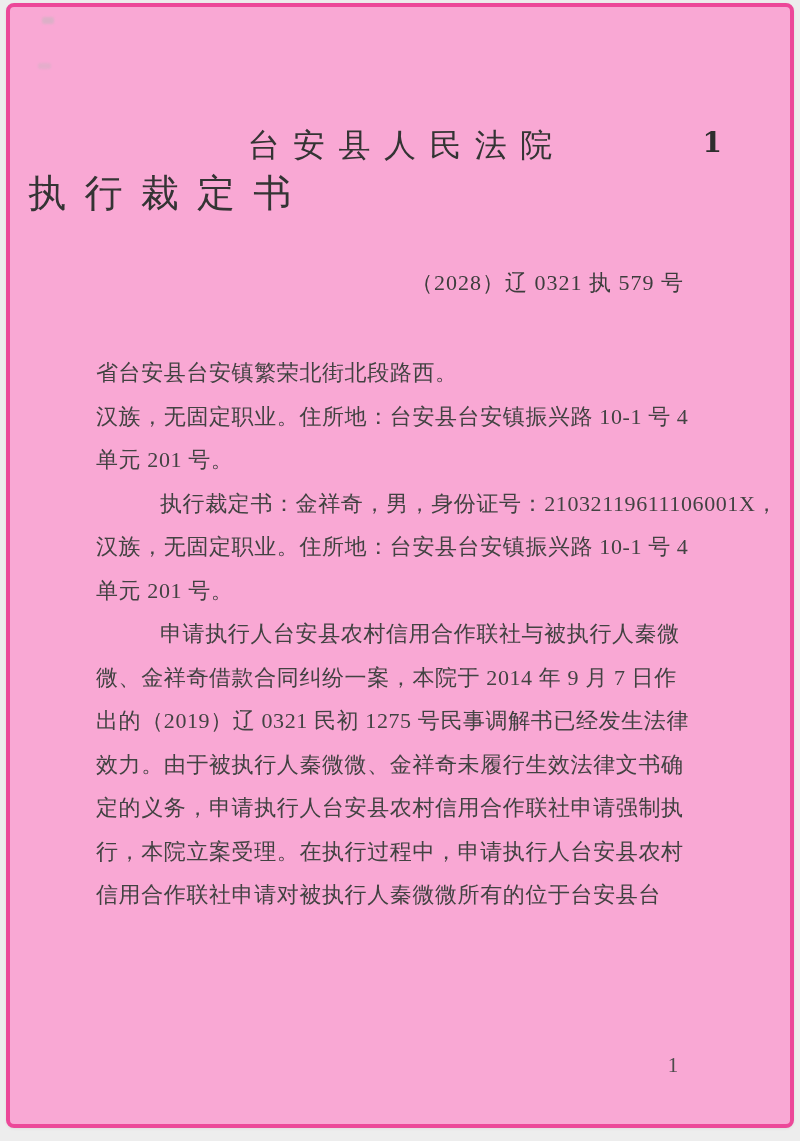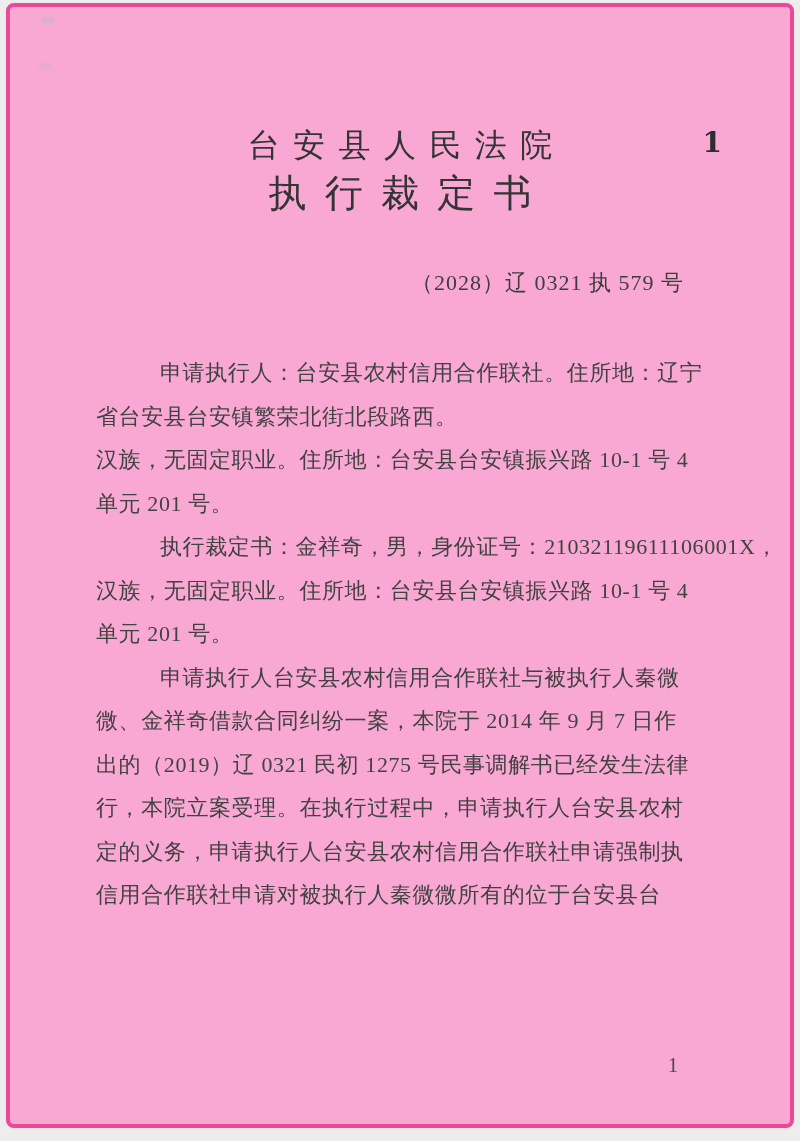--- a/index.html
+++ b/index.html
@@ -57,21 +57,20 @@
     font-size: 28px;
     font-weight: 600;
     color: #2e2e2e;
     font-family: "DejaVu Serif", serif;
   }
   .doc-title {
     position: absolute;
     top: 161px;
     left: 0;
     right: 0;
-    text-align: center;
     font-size: 38px;
     color: #343434;
     letter-spacing: 0.48em;
     text-indent: 0.48em;
     white-space: nowrap;
   }
   .case-no {
     position: absolute;
     top: 261px;
     right: 106px;
@@ -116,31 +115,31 @@
 
     <div class="court-name">台安县人民法院</div>
 
     <div class="sheet-no">1</div>
 
     <div class="doc-title">执行裁定书</div>
 
     <div class="case-no">（2028）辽 0321 执 579 号</div>
 
     <div class="body-text">
-      <div class="ln ind">申请执行人：台安县农村信用合作联社。住所地：辽宁</div>
       <div class="ln">省台安县台安镇繁荣北街北段路西。</div>
       <div class="ln">汉族，无固定职业。住所地：台安县台安镇振兴路 10-1 号 4</div>
       <div class="ln">单元 201 号。</div>
       <div class="ln ind">执行裁定书：金祥奇，男，身份证号：21032119611106001X，</div>
       <div class="ln">汉族，无固定职业。住所地：台安县台安镇振兴路 10-1 号 4</div>
       <div class="ln">单元 201 号。</div>
       <div class="ln ind">申请执行人台安县农村信用合作联社与被执行人秦微</div>
       <div class="ln">微、金祥奇借款合同纠纷一案，本院于 2014 年 9 月 7 日作</div>
       <div class="ln">出的（2019）辽 0321 民初 1275 号民事调解书已经发生法律</div>
+      <div class="ln">效力。由于被执行人秦微微、金祥奇未履行生效法律文书确</div>
+      <div class="ln">定的义务，申请执行人台安县农村信用合作联社申请强制执</div>
       <div class="ln">行，本院立案受理。在执行过程中，申请执行人台安县农村</div>
-      <div class="ln">定的义务，申请执行人台安县农村信用合作联社申请强制执</div>
       <div class="ln">信用合作联社申请对被执行人秦微微所有的位于台安县台</div>
     </div>
 
     <div class="page-no">1</div>
 
   </div>
 </div>
 
 </body></html>

